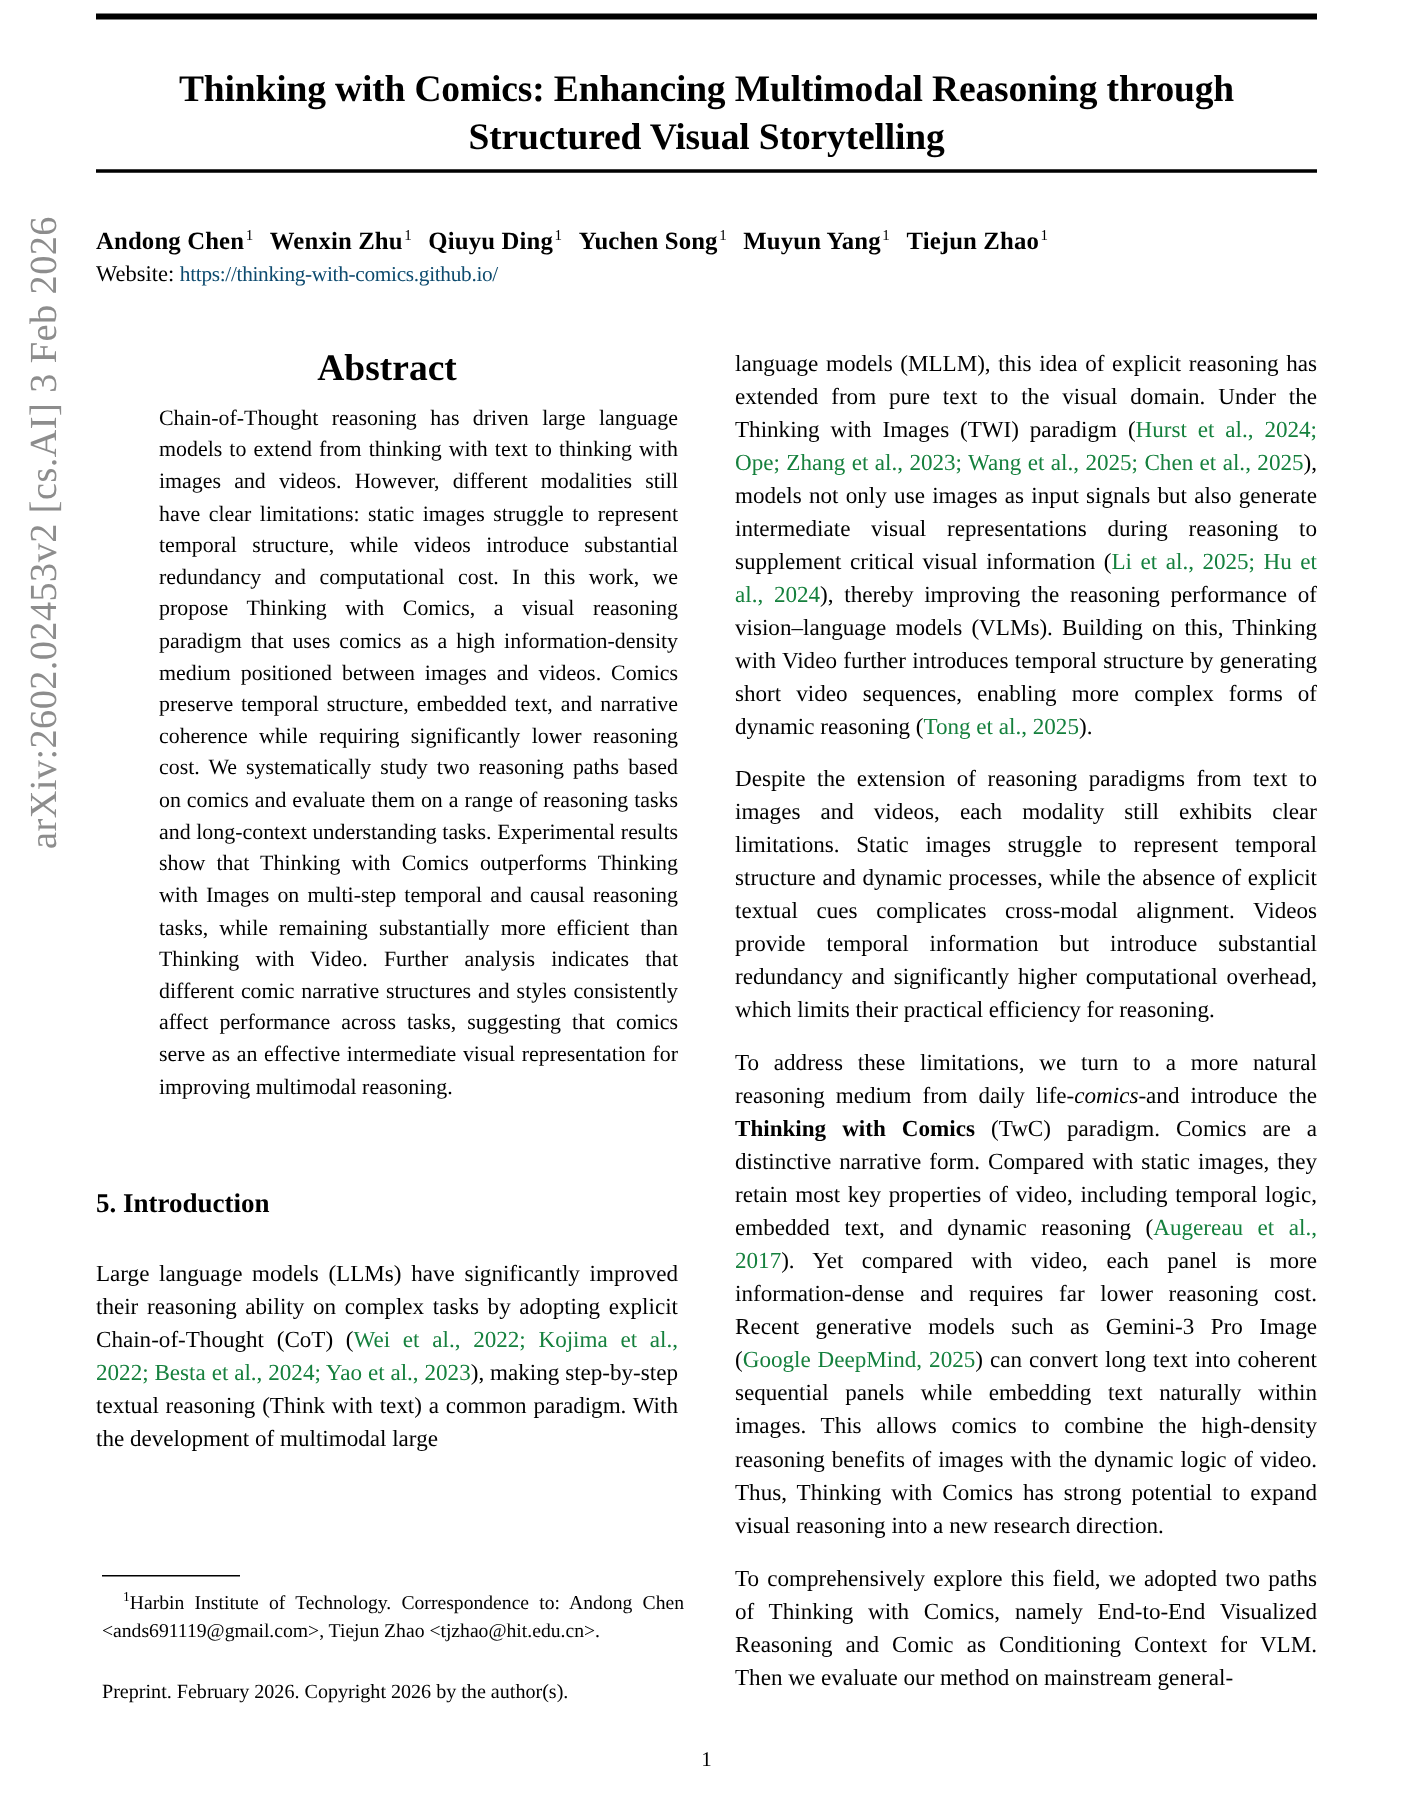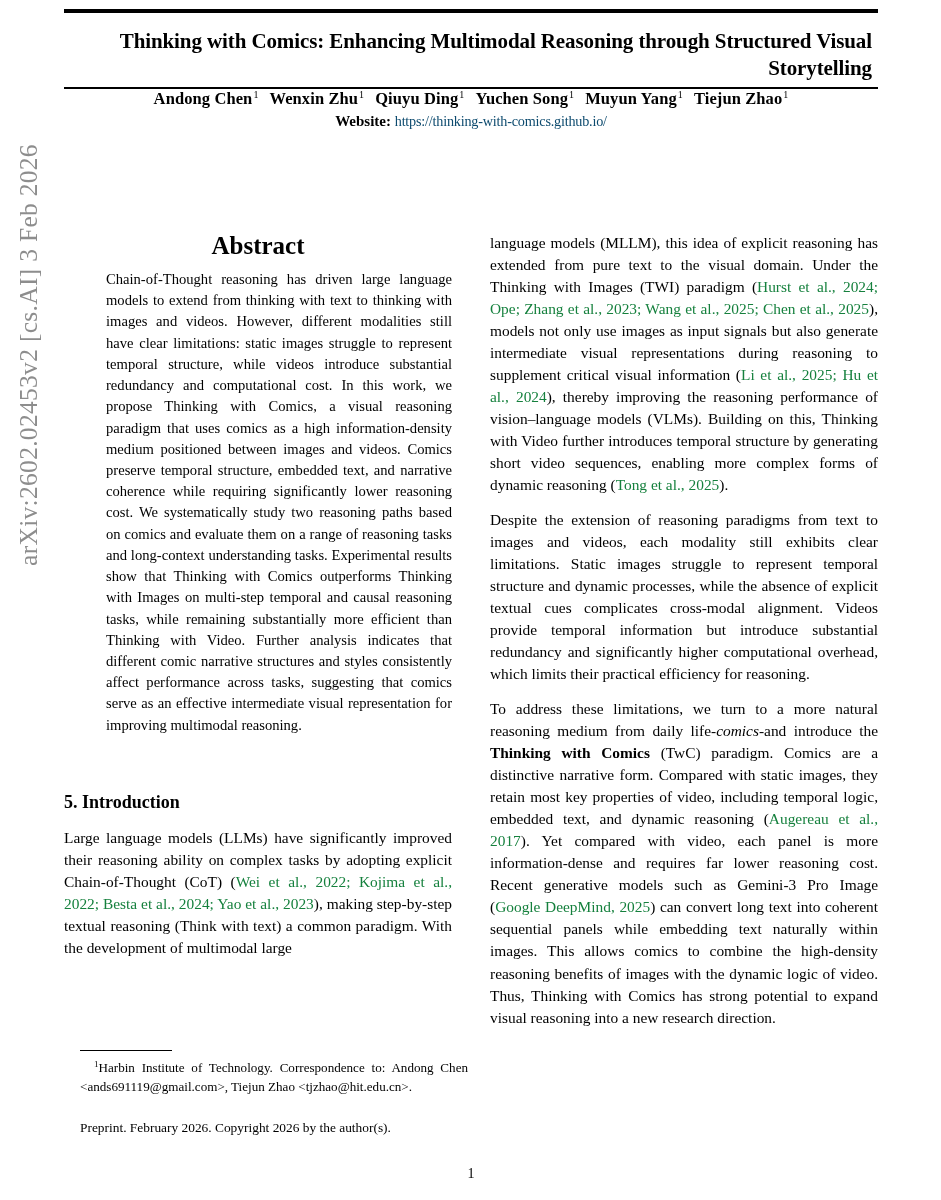--- a/index.html
+++ b/index.html
@@ -45,50 +45,50 @@
     margin-top: 9px;
   }
   .rule-title {
     height: 1px;
     background: #000;
     border-top: 2px solid #000;
     margin-top: 5px;
   }
 
   #paper-title {
-    font-size: 21px;
-    font-weight: bold;
-    text-align: right;
+    font-size: 25px;
+    font-weight: bold;
+    text-align: center;
     line-height: 1.28;
-    margin: 15px 6px 0 6px;
+    margin: 31px 6px 0 6px;
     letter-spacing: -0.1px;
   }
 
   #authors-block {
-    text-align: center;
+    margin-top: 36px;
   }
   #author-list {
     font-size: 16.5px;
     font-weight: bold;
     letter-spacing: 0.1px;
   }
   #author-list .author { white-space: nowrap; }
   #author-list sup {
     font-weight: normal;
     font-size: 10px;
     vertical-align: super;
     padding-left: 1px;
   }
   #author-list .gap { display: inline-block; width: 11px; }
 
   #website-line {
     margin-top: 4px;
     font-size: 15px;
   }
-  #website-label { font-weight: bold; }
+  #website-label { font-weight: normal; }
   #website-url {
     font-family: Liberation Serif, serif;
     font-size: 14.2px;
     color: #0c4a6e;
     letter-spacing: -0.2px;
   }
 
   
   #columns {
     position: absolute;
@@ -124,31 +124,31 @@
   }
 
   .para {
     font-size: 15.4px;
     line-height: 1.43;
     text-align: justify;
     text-justify: inter-word;
     hyphens: auto;
     margin: 0;
   }
-  #intro-para-1 { margin-top: 14px; }
+  #intro-para-1 { margin-top: 26px; }
   .para + .para { margin-top: 13px; }
 
   .cite { color: #15803d; }
   .ital { font-style: italic; }
   .bold { font-weight: bold; }
 
   
   #footnote-zone {
     position: absolute;
-    left: 16px;
+    left: 4px;
     top: 818px;
     width: 388px;
   }
   #footnote-rule {
     width: 92px;
     height: 1px;
     background: #000;
     margin-bottom: 7px;
   }
   #footnote-text {
@@ -220,20 +220,21 @@
     </div>
 
     <div class="col">
 
       <p class="para"><span>language models (MLLM), this idea of explicit reasoning has extended from pure text to the visual domain. Under the Thinking with Images (TWI) paradigm (</span><span class="cite">Hurst et al., 2024; Ope; Zhang et al., 2023; Wang et al., 2025; Chen et al., 2025</span><span>), models not only use images as input signals but also generate intermediate visual representations during reasoning to supplement critical visual information (</span><span class="cite">Li et al., 2025; Hu et al., 2024</span><span>), thereby improving the reasoning performance of vision–language models (VLMs). Building on this, Thinking with Video further introduces temporal structure by generating short video sequences, enabling more complex forms of dynamic reasoning (</span><span class="cite">Tong et al., 2025</span><span>).</span></p>
 
       <p class="para">Despite the extension of reasoning paradigms from text to images and videos, each modality still exhibits clear limitations. Static images struggle to represent temporal structure and dynamic processes, while the absence of explicit textual cues complicates cross-modal alignment. Videos provide temporal information but introduce substantial redundancy and significantly higher computational overhead, which limits their practical efficiency for reasoning.</p>
 
       <p class="para"><span>To address these limitations, we turn to a more natural reasoning medium from daily life-</span><span class="ital">comics</span><span>-and introduce the </span><span class="bold">Thinking with Comics</span><span> (TwC) paradigm. Comics are a distinctive narrative form. Compared with static images, they retain most key properties of video, including temporal logic, embedded text, and dynamic reasoning (</span><span class="cite">Augereau et al., 2017</span><span>). Yet compared with video, each panel is more information-dense and requires far lower reasoning cost. Recent generative models such as Gemini-3 Pro Image (</span><span class="cite">Google DeepMind, 2025</span><span>) can convert long text into coherent sequential panels while embedding text naturally within images. This allows comics to combine the high-density reasoning benefits of images with the dynamic logic of video. Thus, Thinking with Comics has strong potential to expand visual reasoning into a new research direction.</span></p>
 
+      <p class="para">To comprehensively explore this field, we adopted two paths of Thinking with Comics, namely End-to-End Visualized Reasoning and Comic as Conditioning Context for VLM. Then we evaluate our method on mainstream general-</p>
 
     </div>
 
   </div>
 
   <div id="page-number">1</div>
 
 </div>
 
 </body></html>

